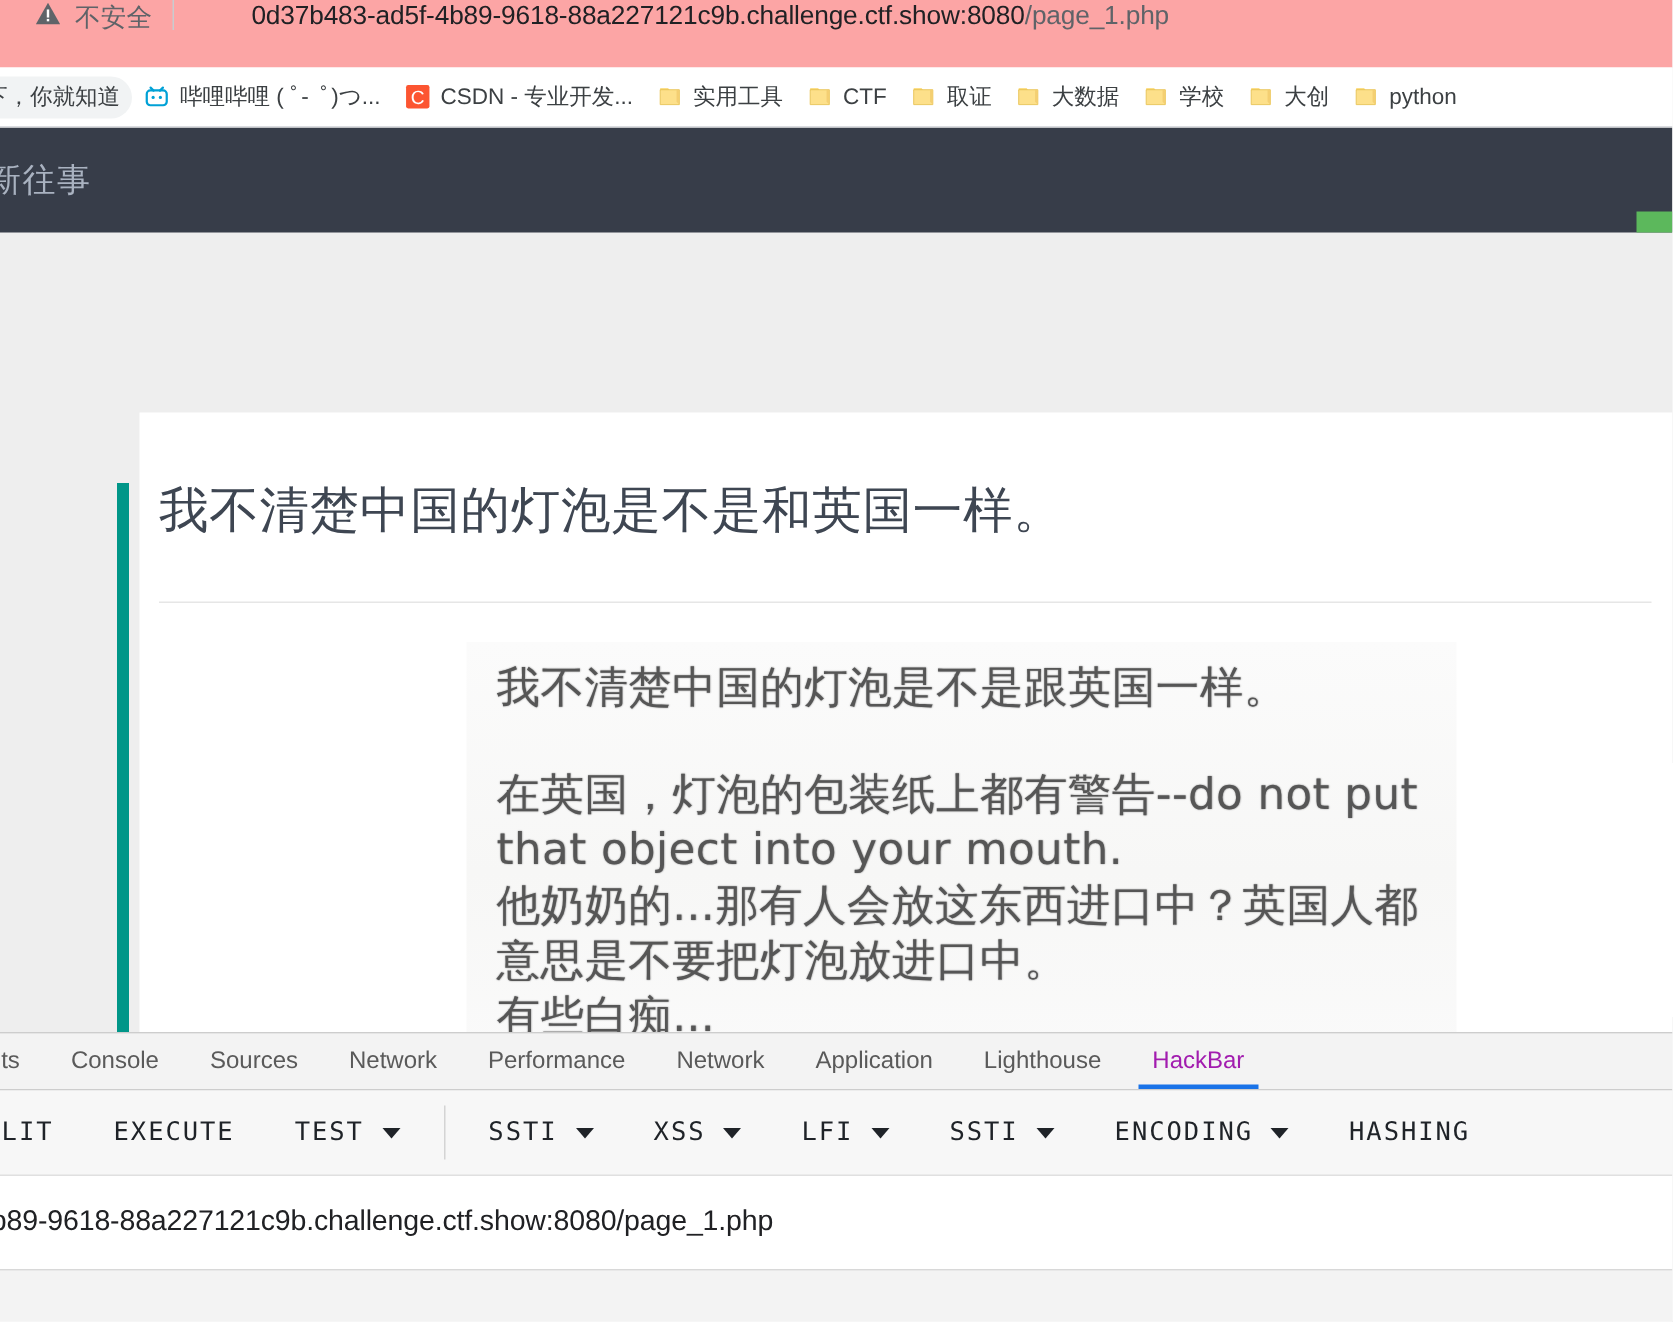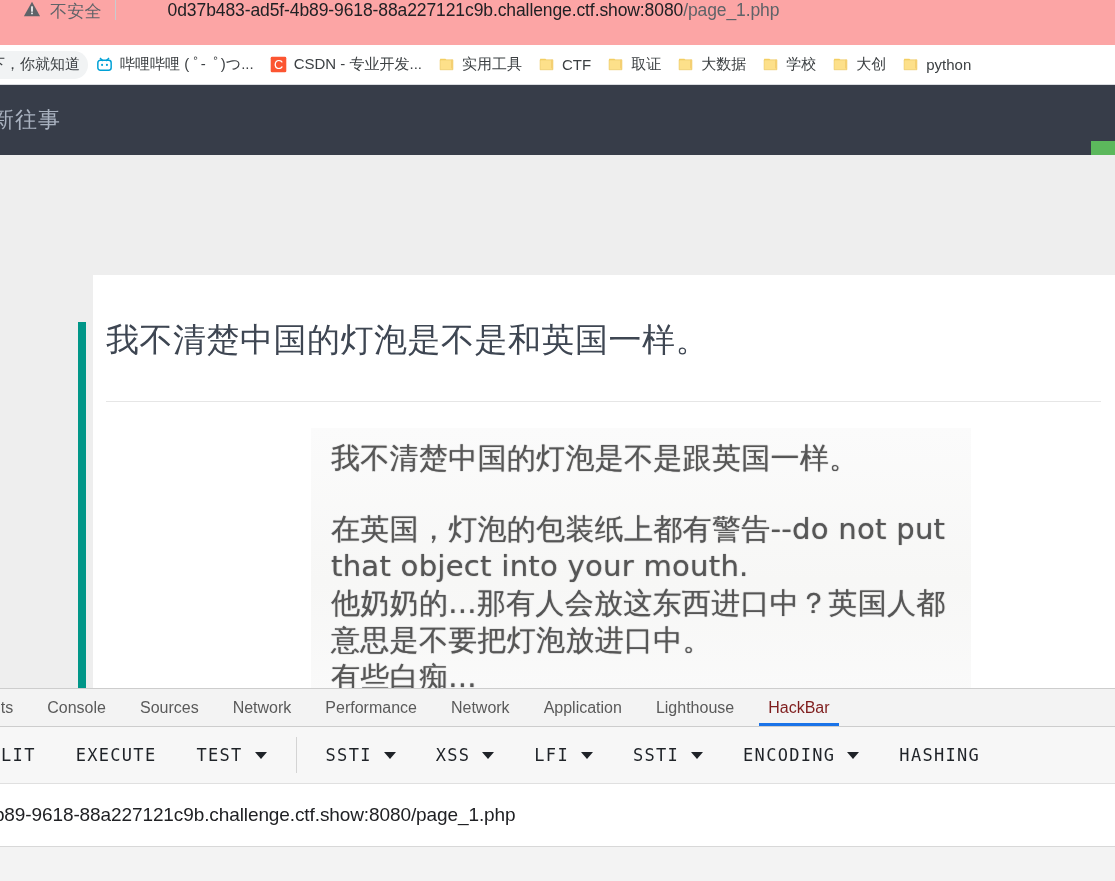--- a/index.html
+++ b/index.html
@@ -210,21 +210,21 @@
     padding: 0 17px;
     font-size: 16px;
     color: #5a5a5a;
     position: relative;
     flex: 0 0 auto;
   }
   .dt-tab.first {
     margin-left: -34px;
   }
   .dt-tab.active {
-    color: #7f1d1d;
+    color: #a21caf;
   }
   .dt-tab.active::after {
     content: "";
     position: absolute;
     left: 8px;
     right: 8px;
     bottom: 0;
     height: 3px;
     background: #1a73e8;
   }

